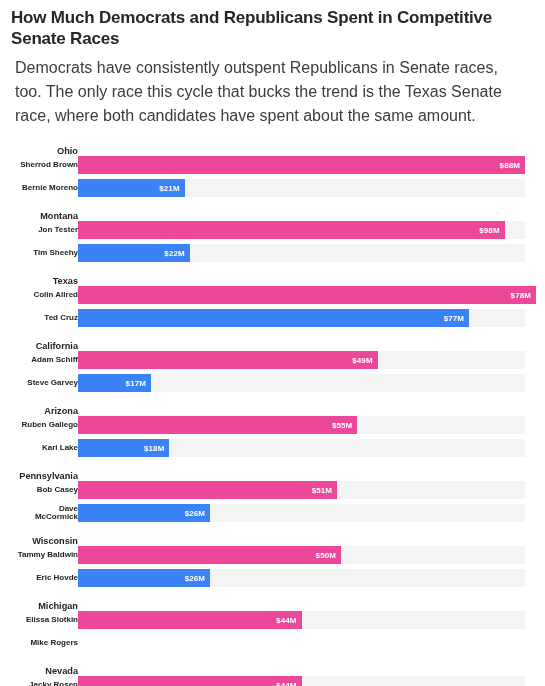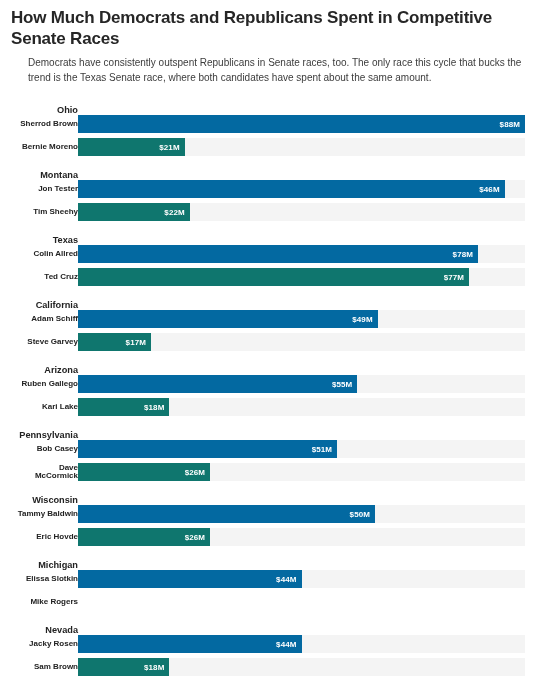--- a/index.html
+++ b/index.html
@@ -19,24 +19,24 @@
   .title {
     font-size: 17px;
     font-weight: bold;
     line-height: 1.22;
     color: #262626;
     letter-spacing: -0.2px;
     margin: 0 0 7px 0;
     max-width: 500px;
   }
   .subtitle {
-    font-size: 10px;
+    font-size: 16px;
     line-height: 1.48;
     color: #3c3c3c;
-    margin: 0 0 14px 17px;
+    margin: 0 0 14px 4px;
     max-width: 512px;
   }
 
   .chart { position: relative; }
 
   .group { margin-bottom: 9px; }
   .group:last-child { margin-bottom: 0; }
 
   .group-header {
     height: 15px;
@@ -81,22 +81,22 @@
     background: #f4f4f4;
   }
 
   .bar {
     position: absolute;
     left: 0; top: 0; bottom: 0;
     display: flex;
     align-items: center;
     justify-content: flex-end;
   }
-  .bar.dem { background: #0369a1; text-align: right; }
-  .bar.rep { background: #0f766e; }
+  .bar.dem { background: #ec4899; text-align: right; }
+  .bar.rep { background: #3b82f6; }
 
   .bar-value {
     font-size: 8px;
     font-weight: bold;
     color: #ffffff;
     padding-right: 5px;
     white-space: nowrap;
     letter-spacing: 0.1px;
   }
 </style>
@@ -132,41 +132,41 @@
         </div>
       </div>
       <div class="group">
         <div class="group-header">
           <div class="state-name">Montana</div>
         </div>
         <div class="row">
           <div class="cand-label">Jon Tester</div>
           <div class="track">
             <div class="bar dem" style="width: 426.682px;">
-              <span class="bar-value">$46M</span>
+              <span class="bar-value">$98M</span>
             </div>
           </div>
         </div>
         <div class="row">
           <div class="cand-label">Tim Sheehy</div>
           <div class="track">
             <div class="bar rep" style="width: 111.75px; padding-left: 28px;">
               <span class="bar-value">$22M</span>
             </div>
           </div>
         </div>
       </div>
       <div class="group">
         <div class="group-header">
           <div class="state-name">Texas</div>
         </div>
         <div class="row">
           <div class="cand-label">Colin Allred</div>
           <div class="track">
-            <div class="bar dem" style="width: 400px; padding-left: 34px;">
+            <div class="bar dem" style="width: 458px; padding-left: 34px;">
               <span class="bar-value">$78M</span>
             </div>
           </div>
         </div>
         <div class="row">
           <div class="cand-label">Ted Cruz</div>
           <div class="track">
             <div class="bar rep" style="width: 391.125px;">
               <span class="bar-value">$77M</span>
             </div>
@@ -237,21 +237,21 @@
           </div>
         </div>
       </div>
       <div class="group">
         <div class="group-header">
           <div class="state-name">Wisconsin</div>
         </div>
         <div class="row">
           <div class="cand-label">Tammy Baldwin</div>
           <div class="track">
-            <div class="bar dem" style="width: 297px; padding-left: 48px;">
+            <div class="bar dem" style="width: 263px; padding-left: 48px;">
               <span class="bar-value">$50M</span>
             </div>
           </div>
         </div>
         <div class="row">
           <div class="cand-label">Eric Hovde</div>
           <div class="track">
             <div class="bar rep" style="width: 132.068px;">
               <span class="bar-value">$26M</span>
             </div>

